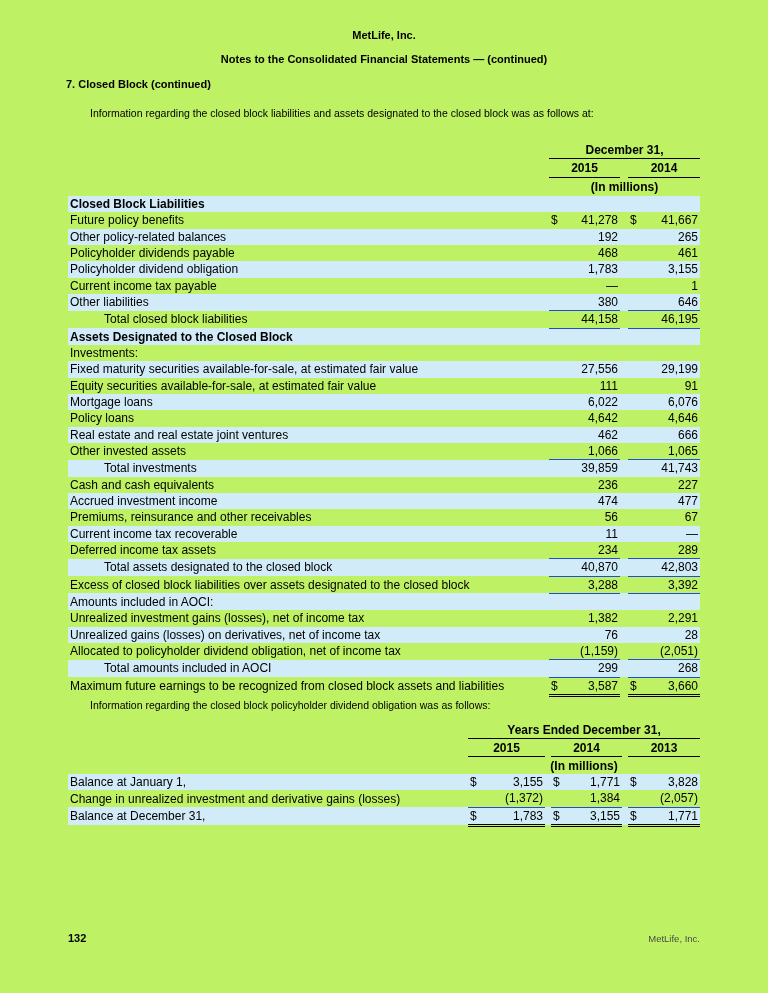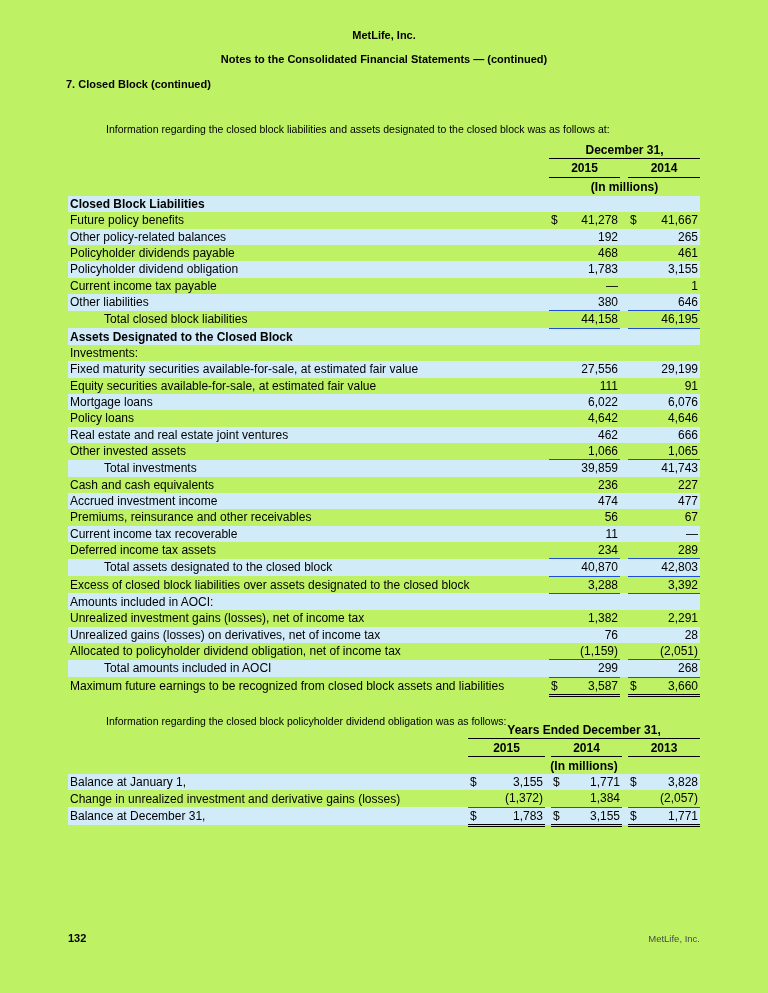--- a/index.html
+++ b/index.html
@@ -3,21 +3,21 @@
 <meta charset="utf-8">
 <style>
   html,body{margin:0;padding:0}
   body{
     width:768px;height:993px;background:#ffffff;color:#000;
     font-family:"Liberation Sans", sans-serif;font-size:10.5px;position:relative;overflow:hidden;
   }
   .page{position:absolute;inset:0;background:#bef264}
   .title{position:absolute;left:0;right:0;text-align:center;font-weight:bold;font-size:11px}
   .sect{position:absolute;left:66px;font-weight:bold;font-size:11px}
-  .intro{position:absolute;left:90px;font-size:10.5px;margin:16px}
+  .intro{position:absolute;left:90px;font-size:10.5px;margin:0}
   .mount{position:absolute;left:68px}
   table.fin{border-collapse:collapse;table-layout:fixed;width:632px;font-size:12px}
   table.fin td{padding:0 2px;height:16.33px;white-space:nowrap;overflow:hidden;vertical-align:middle}
   table.fin tr.hrowA td{height:17px}
   table.fin tr.hrowB td{height:18px}
   table.fin tr.hrowC td{height:18px}
   table.fin tr.hrowB2 td, table.fin tr.hrowC2 td{height:17px}
   .hdr{font-weight:bold;text-align:center;vertical-align:bottom;padding-bottom:2px}
   .hline{border-bottom:1px solid #000}
   td.d{padding-left:3px;text-align:left}

